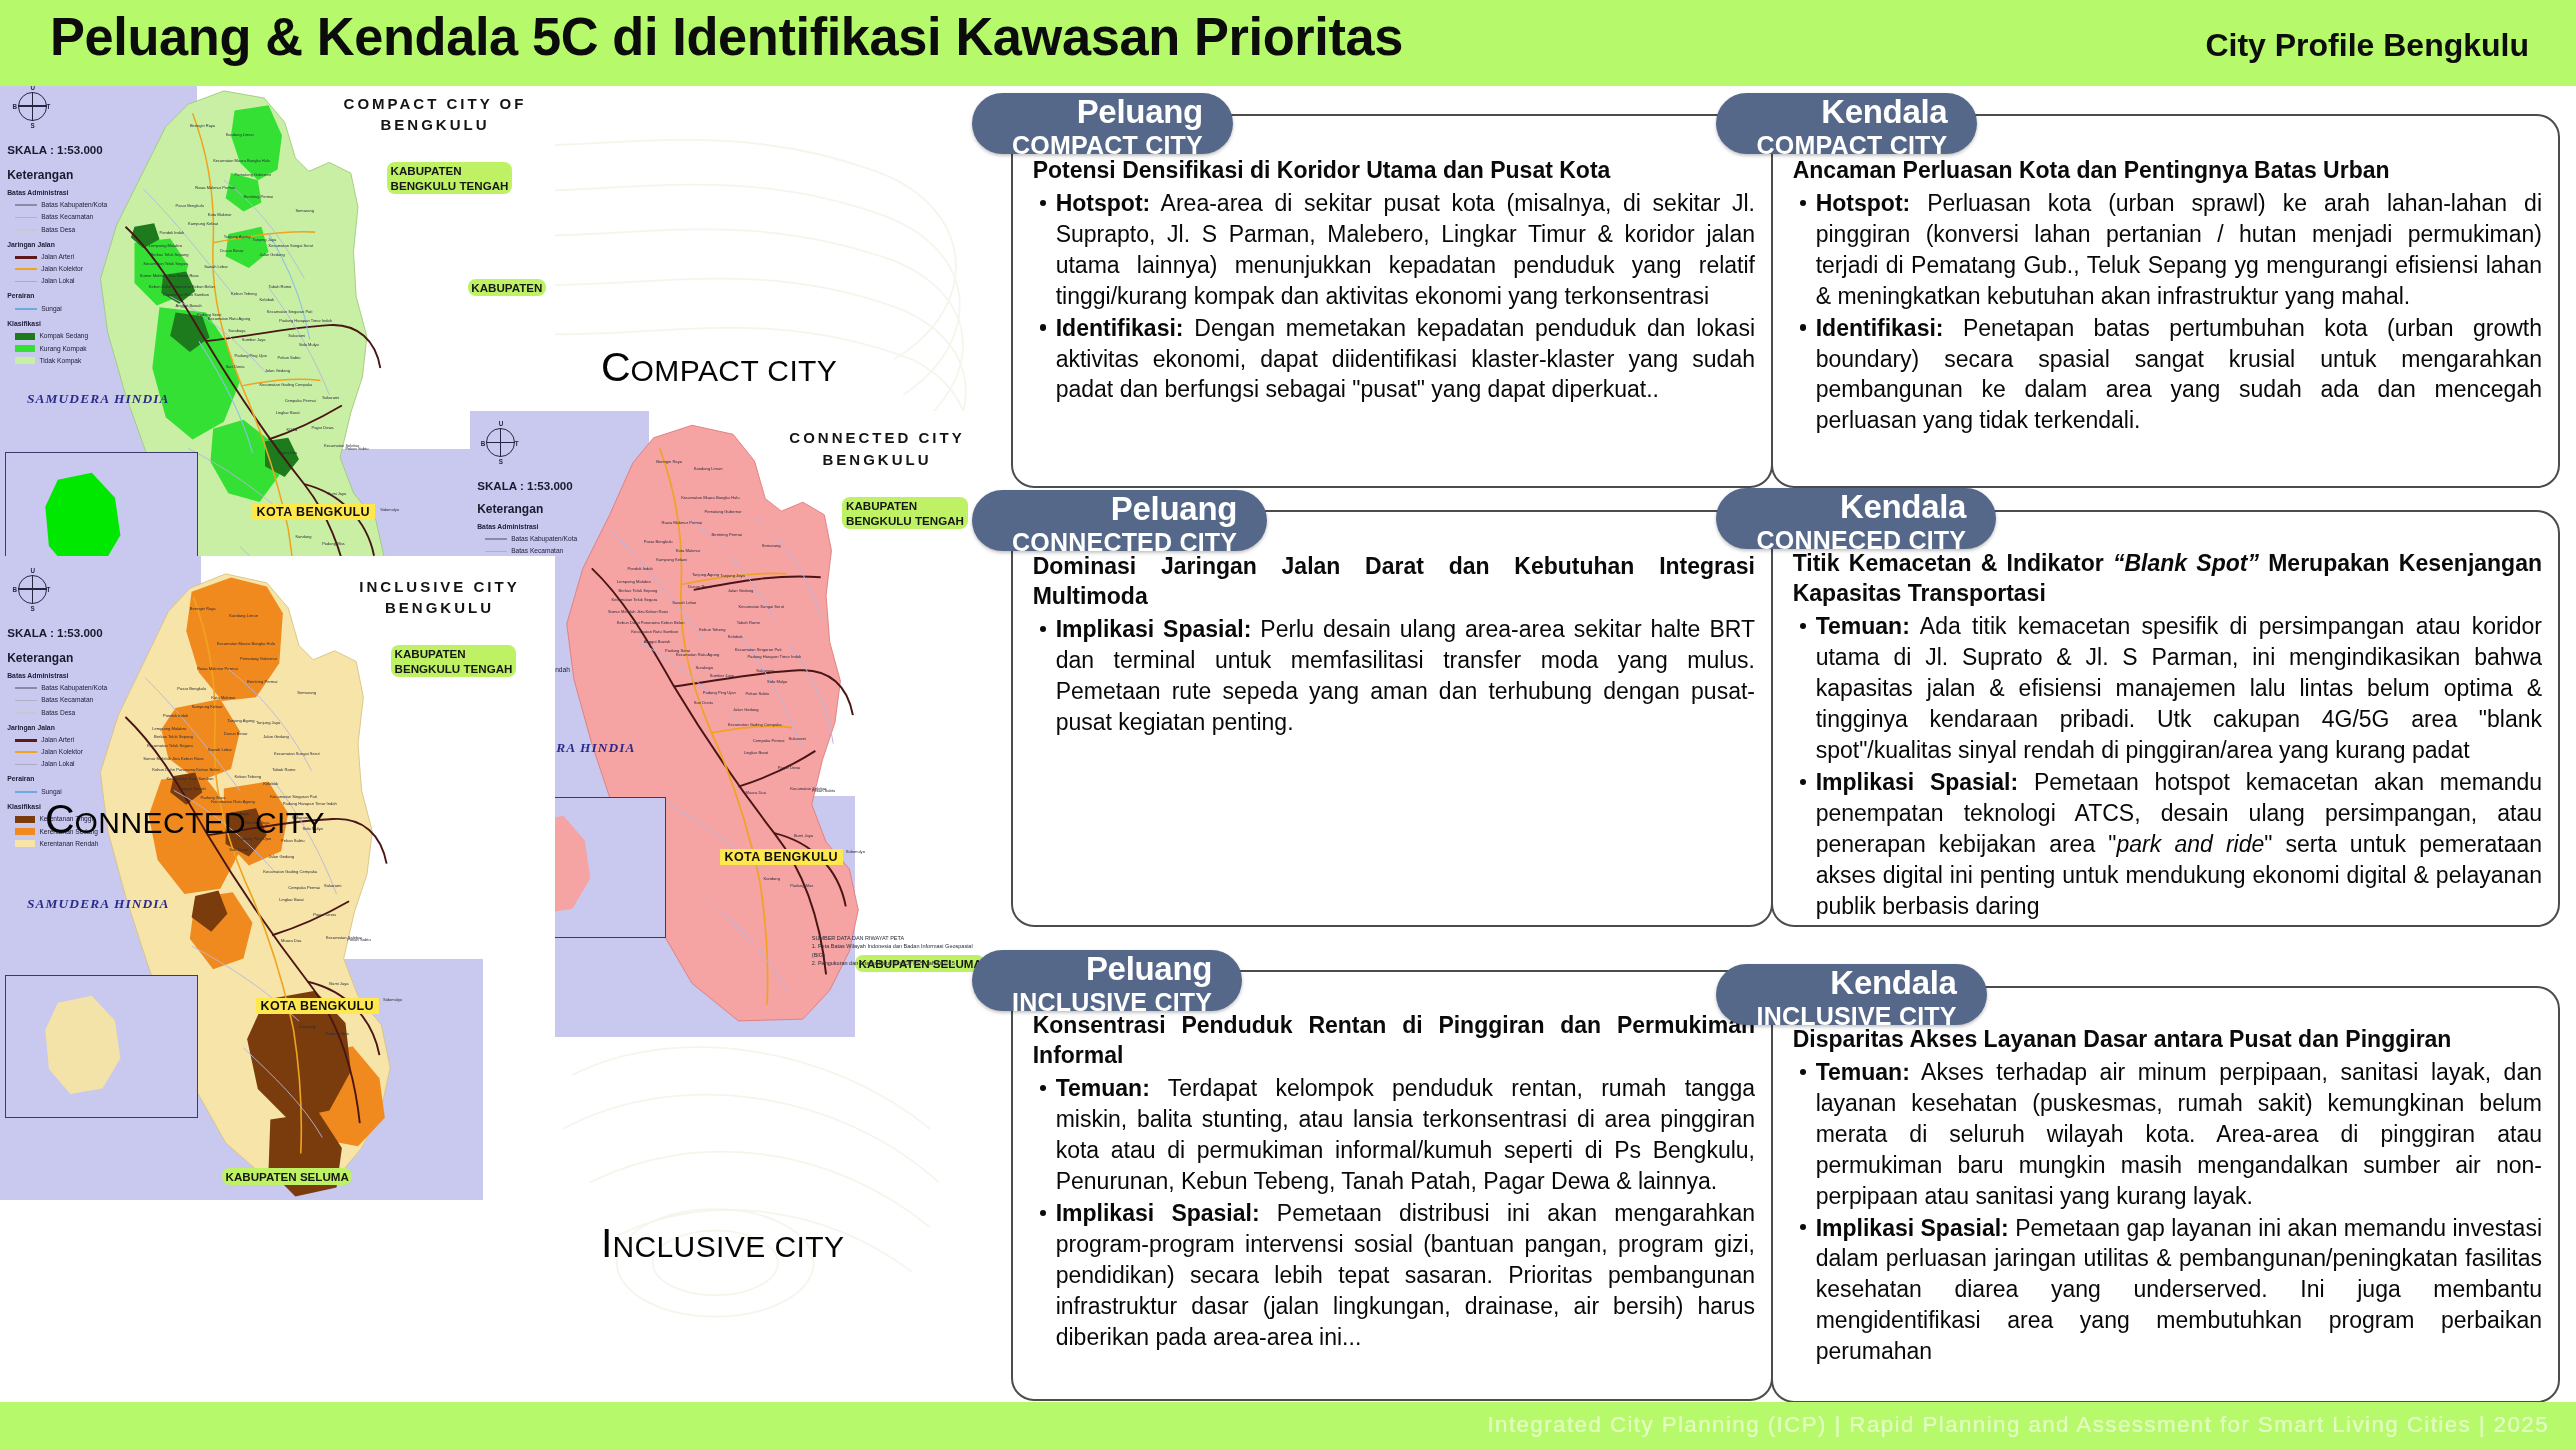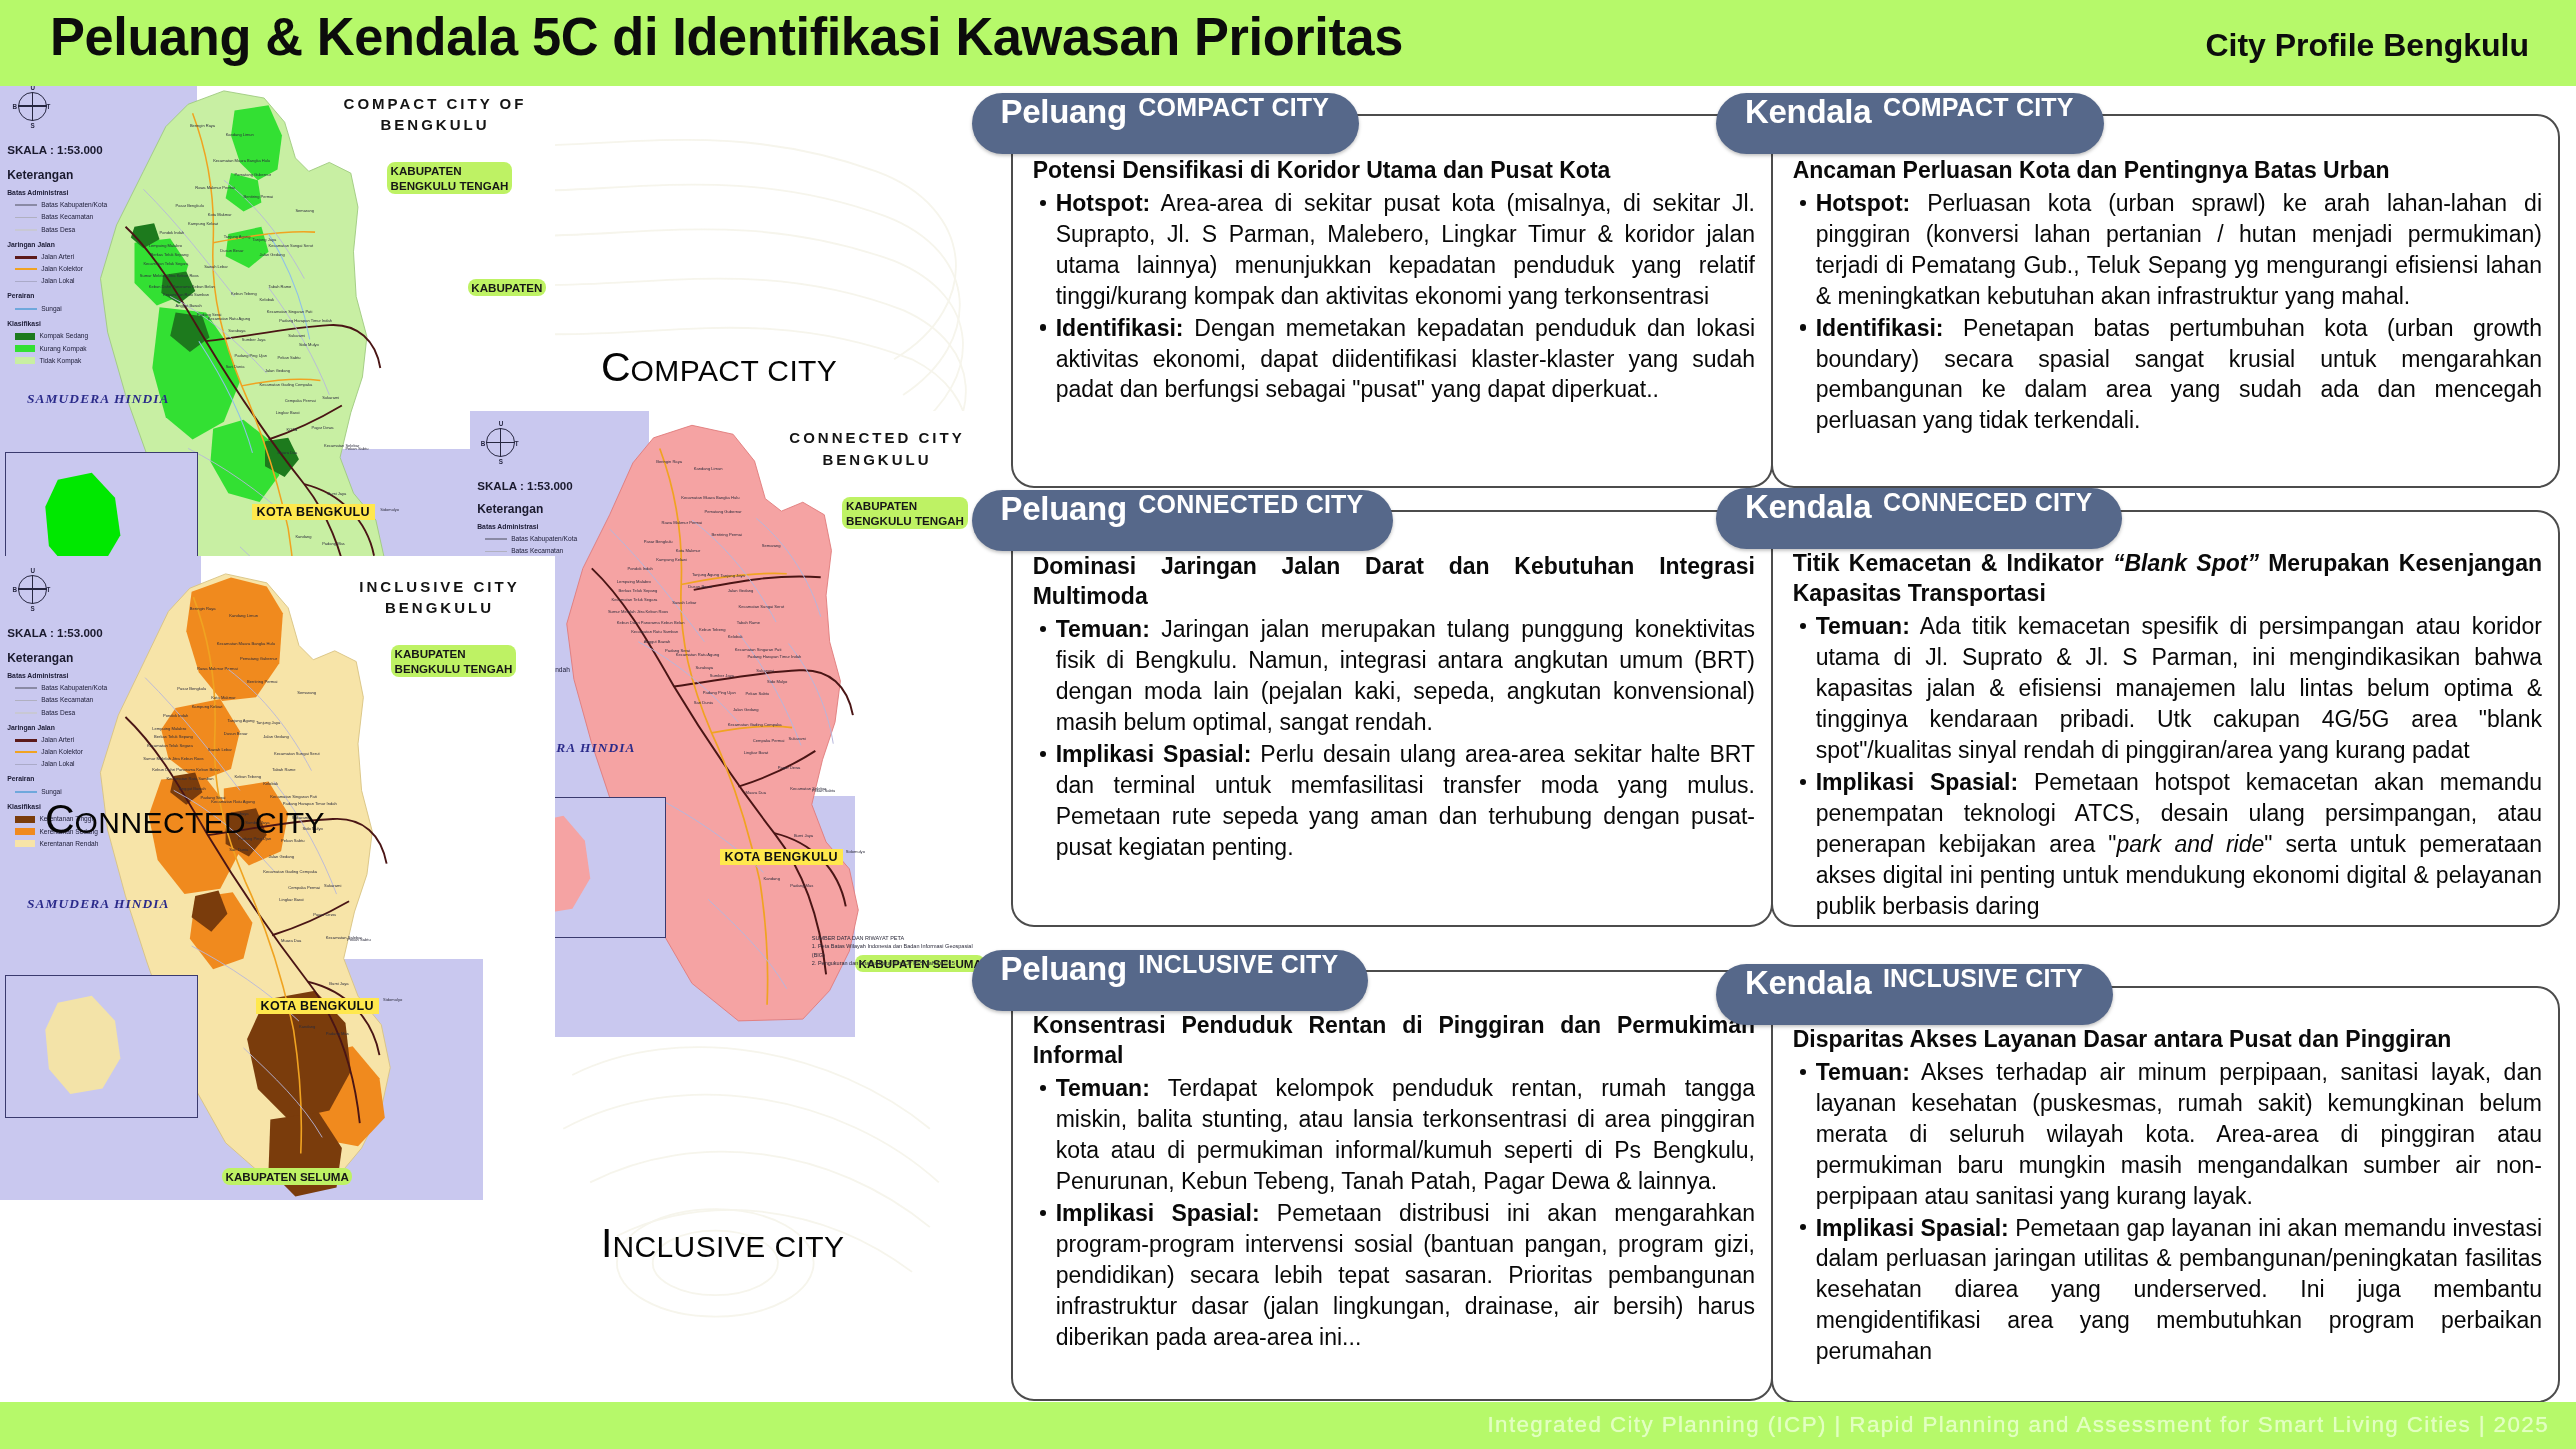--- a/index.html
+++ b/index.html
@@ -168,24 +168,25 @@
   .card-inner {
     position: absolute;
     left: 19.7px; right: 16px; top: 39px; bottom: 5.4px;
     overflow: hidden;
   }
   .pill {
     position: absolute;
     background: #56688a;
     border-radius: 38px;
     height: 61px;
-    display: flex; align-items: flex-start;
+    display: flex; align-items: flex-end;
     padding: 0 30px 0 29px;
     z-index: 6;
     box-shadow: 0 1.8px 3.6px rgba(0,0,0,0.25);
+    flex-direction: column;
   }
   .pill .p1 {
     color: #ffffff; font-size: 33px; font-weight: bold;
     letter-spacing: -0.3px;
   }
   .pill .p2 {
     color: #ffffff; font-size: 25px; font-weight: bold;
     margin-left: 11.6px; letter-spacing: 0.2px;
   }
   .card-h {
@@ -821,21 +822,20 @@
     </div>
     <div class="pill" style="left:723px; top:93px;">
       <span class="p1">Kendala</span>
       <span class="p2">COMPACT CITY</span>
     </div>
 
     <div class="card" style="left:18px; top:510px; width:762px; height:417px;">
       <div class="card-inner">
         <div class="card-h">Dominasi Jaringan Jalan Darat dan Kebutuhan Integrasi Multimoda</div>
         <ul class="bullets">
-          <li><b>Temuan:</b><span> Jaringan jalan merupakan tulang punggung konektivitas fisik di Bengkulu. Namun, integrasi antara angkutan umum (BRT) dengan moda lain (pejalan kaki, sepeda, angkutan konvensional) masih belum optimal, sangat rendah.</span></li>
           <li><b>Implikasi Spasial:</b><span> Perlu desain ulang area-area sekitar halte BRT dan terminal untuk memfasilitasi transfer moda yang mulus. Pemetaan rute sepeda yang aman dan terhubung dengan pusat-pusat kegiatan penting.</span></li>
         </ul>
       </div>
     </div>
     <div class="pill" style="left:-21.5px; top:490px;">
       <span class="p1">Peluang</span>
       <span class="p2">CONNECTED CITY</span>
     </div>
 
     <div class="card" style="left:778px; top:510px; width:789px; height:417px;">

